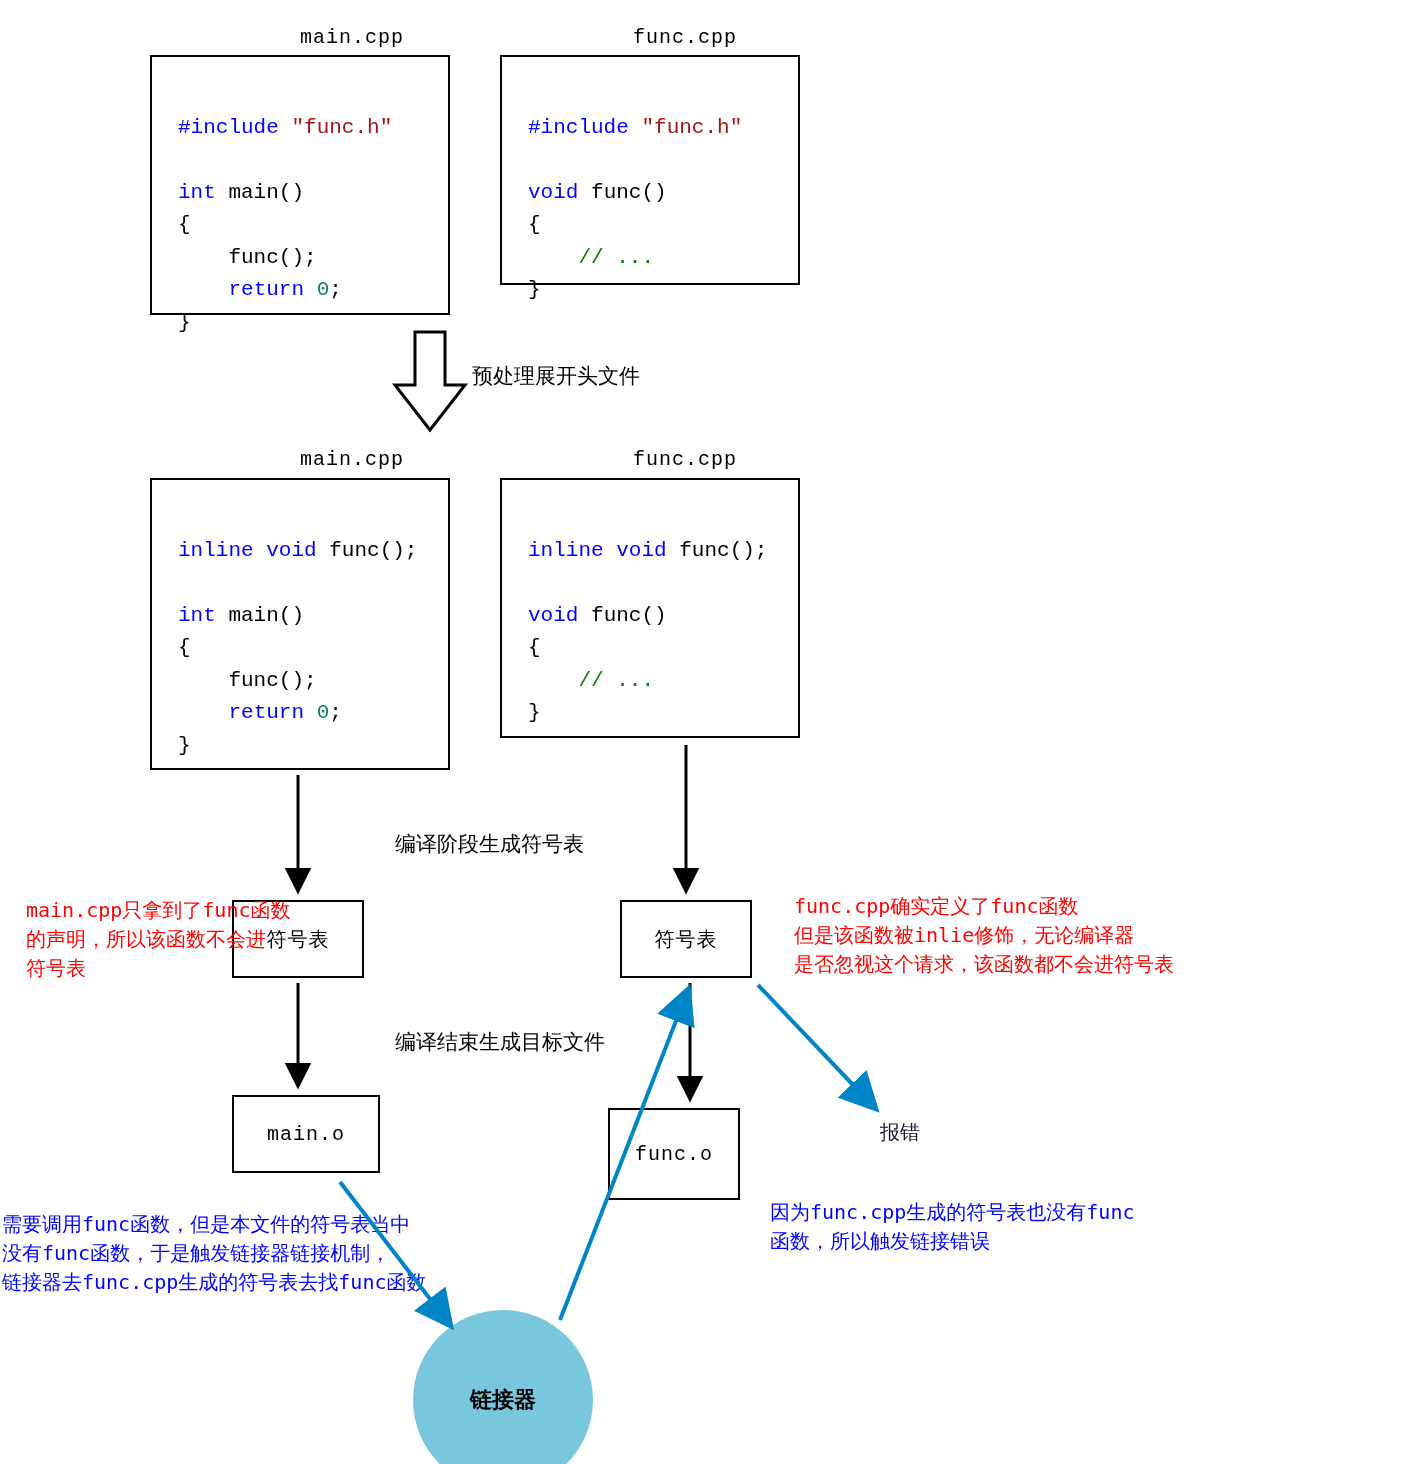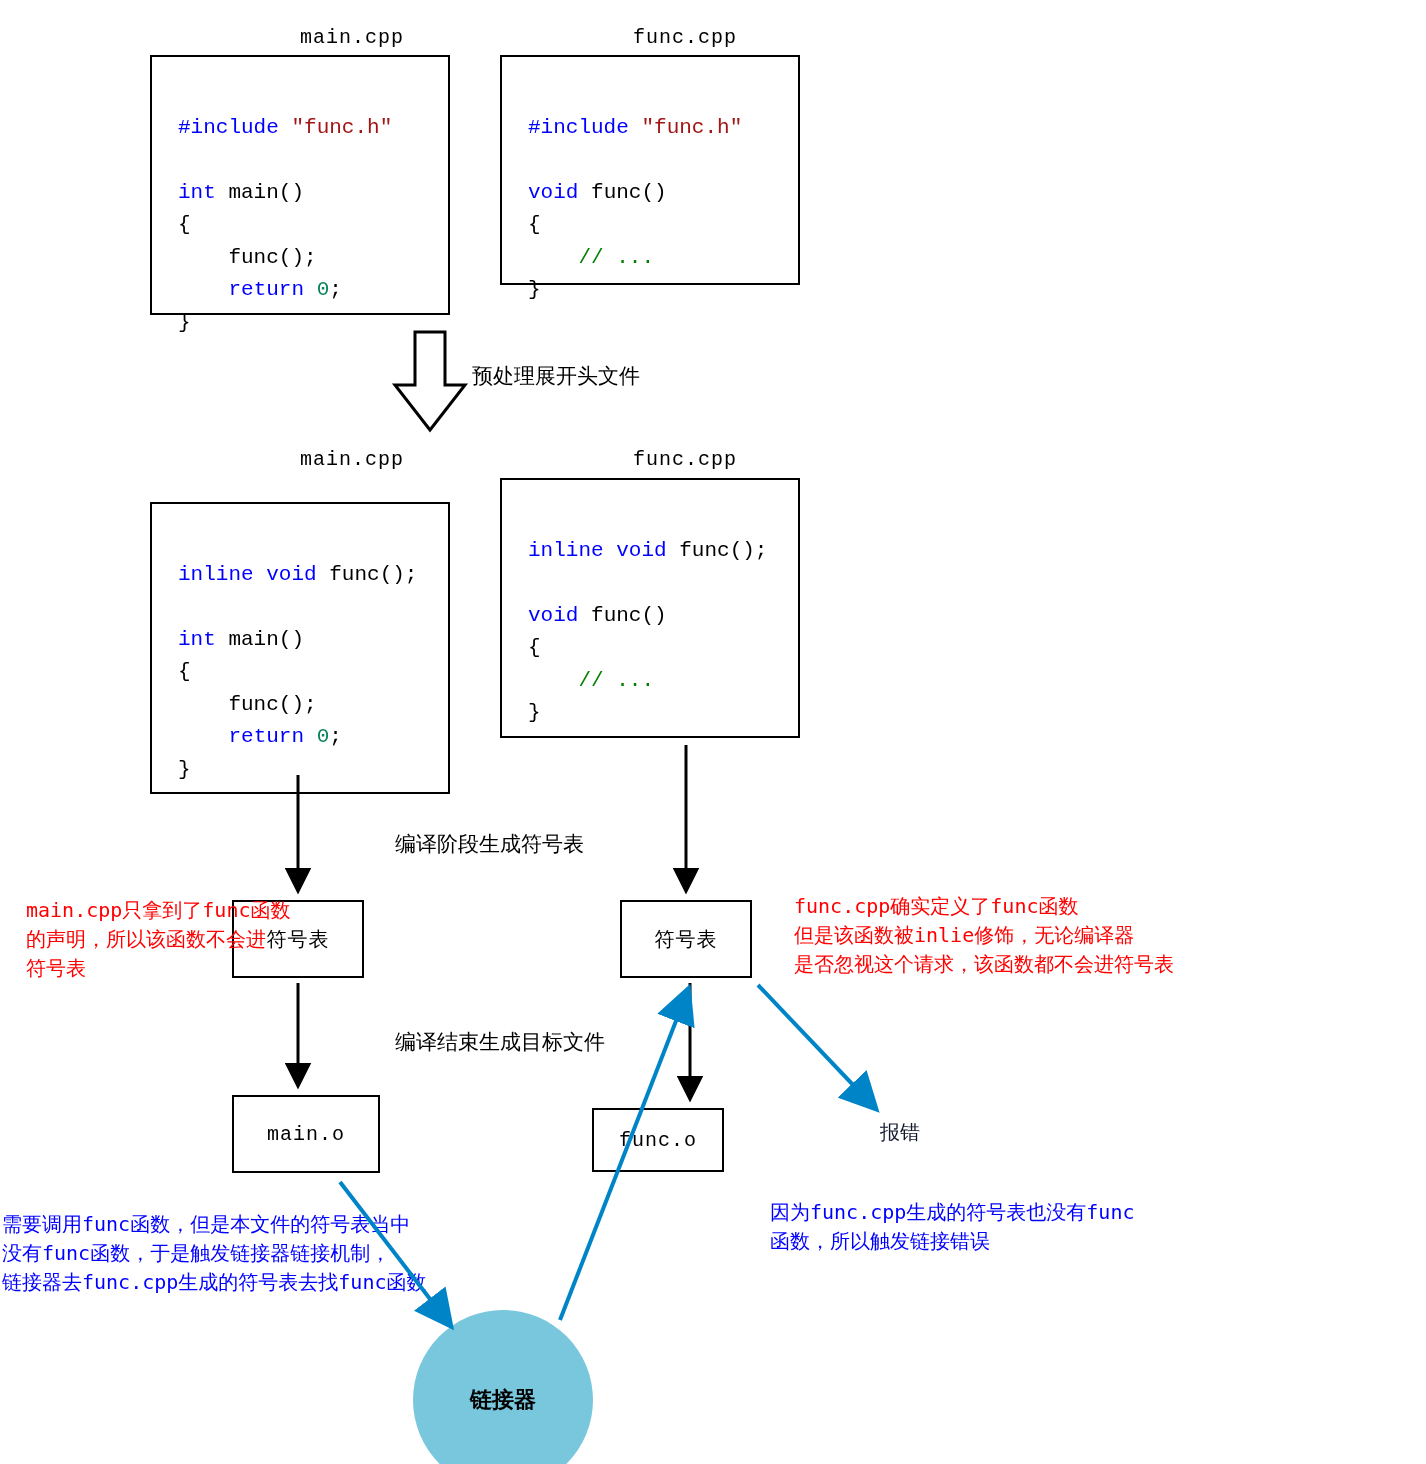--- a/index.html
+++ b/index.html
@@ -118,21 +118,21 @@
 <svg class="overlay">
   <g stroke="#000" stroke-width="3" fill="#fff">
     <path d="M 415 332  L 445 332  L 445 385  L 465 385  L 430 430  L 395 385  L 415 385 Z"></path>
   </g>
 </svg>
 <div class="ann-black" style="left:472px; top:362px;">预处理展开头文件</div>
 
 <div class="label" style="left:252px; top:448px; font-size:20px;">main.cpp</div>
 <div class="label" style="left:585px; top:448px; font-size:20px;">func.cpp</div>
 
-<div class="code-box" style="left:150px; top:478px; width:300px; height:292px;margin-top:24px;">
+<div class="code-box" style="left:150px; top:478px; width:300px; height:292px;">
 <span class="kw-type">inline</span> <span class="kw-type">void</span><span> func();</span>
 
 <span class="kw-type">int</span><span> main()</span>
 <span>{</span>
 <span>    func();</span>
     <span class="kw-return">return</span> <span class="kw-num">0</span><span>;</span>
 <span>}</span>
 </div>
 
 <div class="code-box" style="left:500px; top:478px; width:300px; height:260px;">
@@ -145,21 +145,21 @@
 </div>
 
 <div class="ann-black" style="left:395px; top:830px;">编译阶段生成符号表</div>
 
 <div class="small-box" style="left:232px; top:900px; width:132px; height:78px;">符号表</div>
 <div class="small-box" style="left:620px; top:900px; width:132px; height:78px;">符号表</div>
 
 <div class="ann-black" style="left:395px; top:1028px;">编译结束生成目标文件</div>
 
 <div class="small-box" style="left:232px; top:1095px; width:148px; height:78px;">main.o</div>
-<div class="small-box" style="left:592px; top:1108px; width:132px; height:64px;">func.o</div>
+<div class="small-box" style="left:608px; top:1108px; width:132px; height:92px;">func.o</div>
 
 <div class="ann-red" style="left:2px; top:896px;">main.cpp只拿到了func函数
 的声明，所以该函数不会进
 符号表</div>
 <div class="ann-red" style="left:770px; top:892px;">func.cpp确实定义了func函数
 但是该函数被inlie修饰，无论编译器
 是否忽视这个请求，该函数都不会进符号表</div>
 
 <div class="ann-blue" style="left:2px; top:1210px;">需要调用func函数，但是本文件的符号表当中
 没有func函数，于是触发链接器链接机制，

